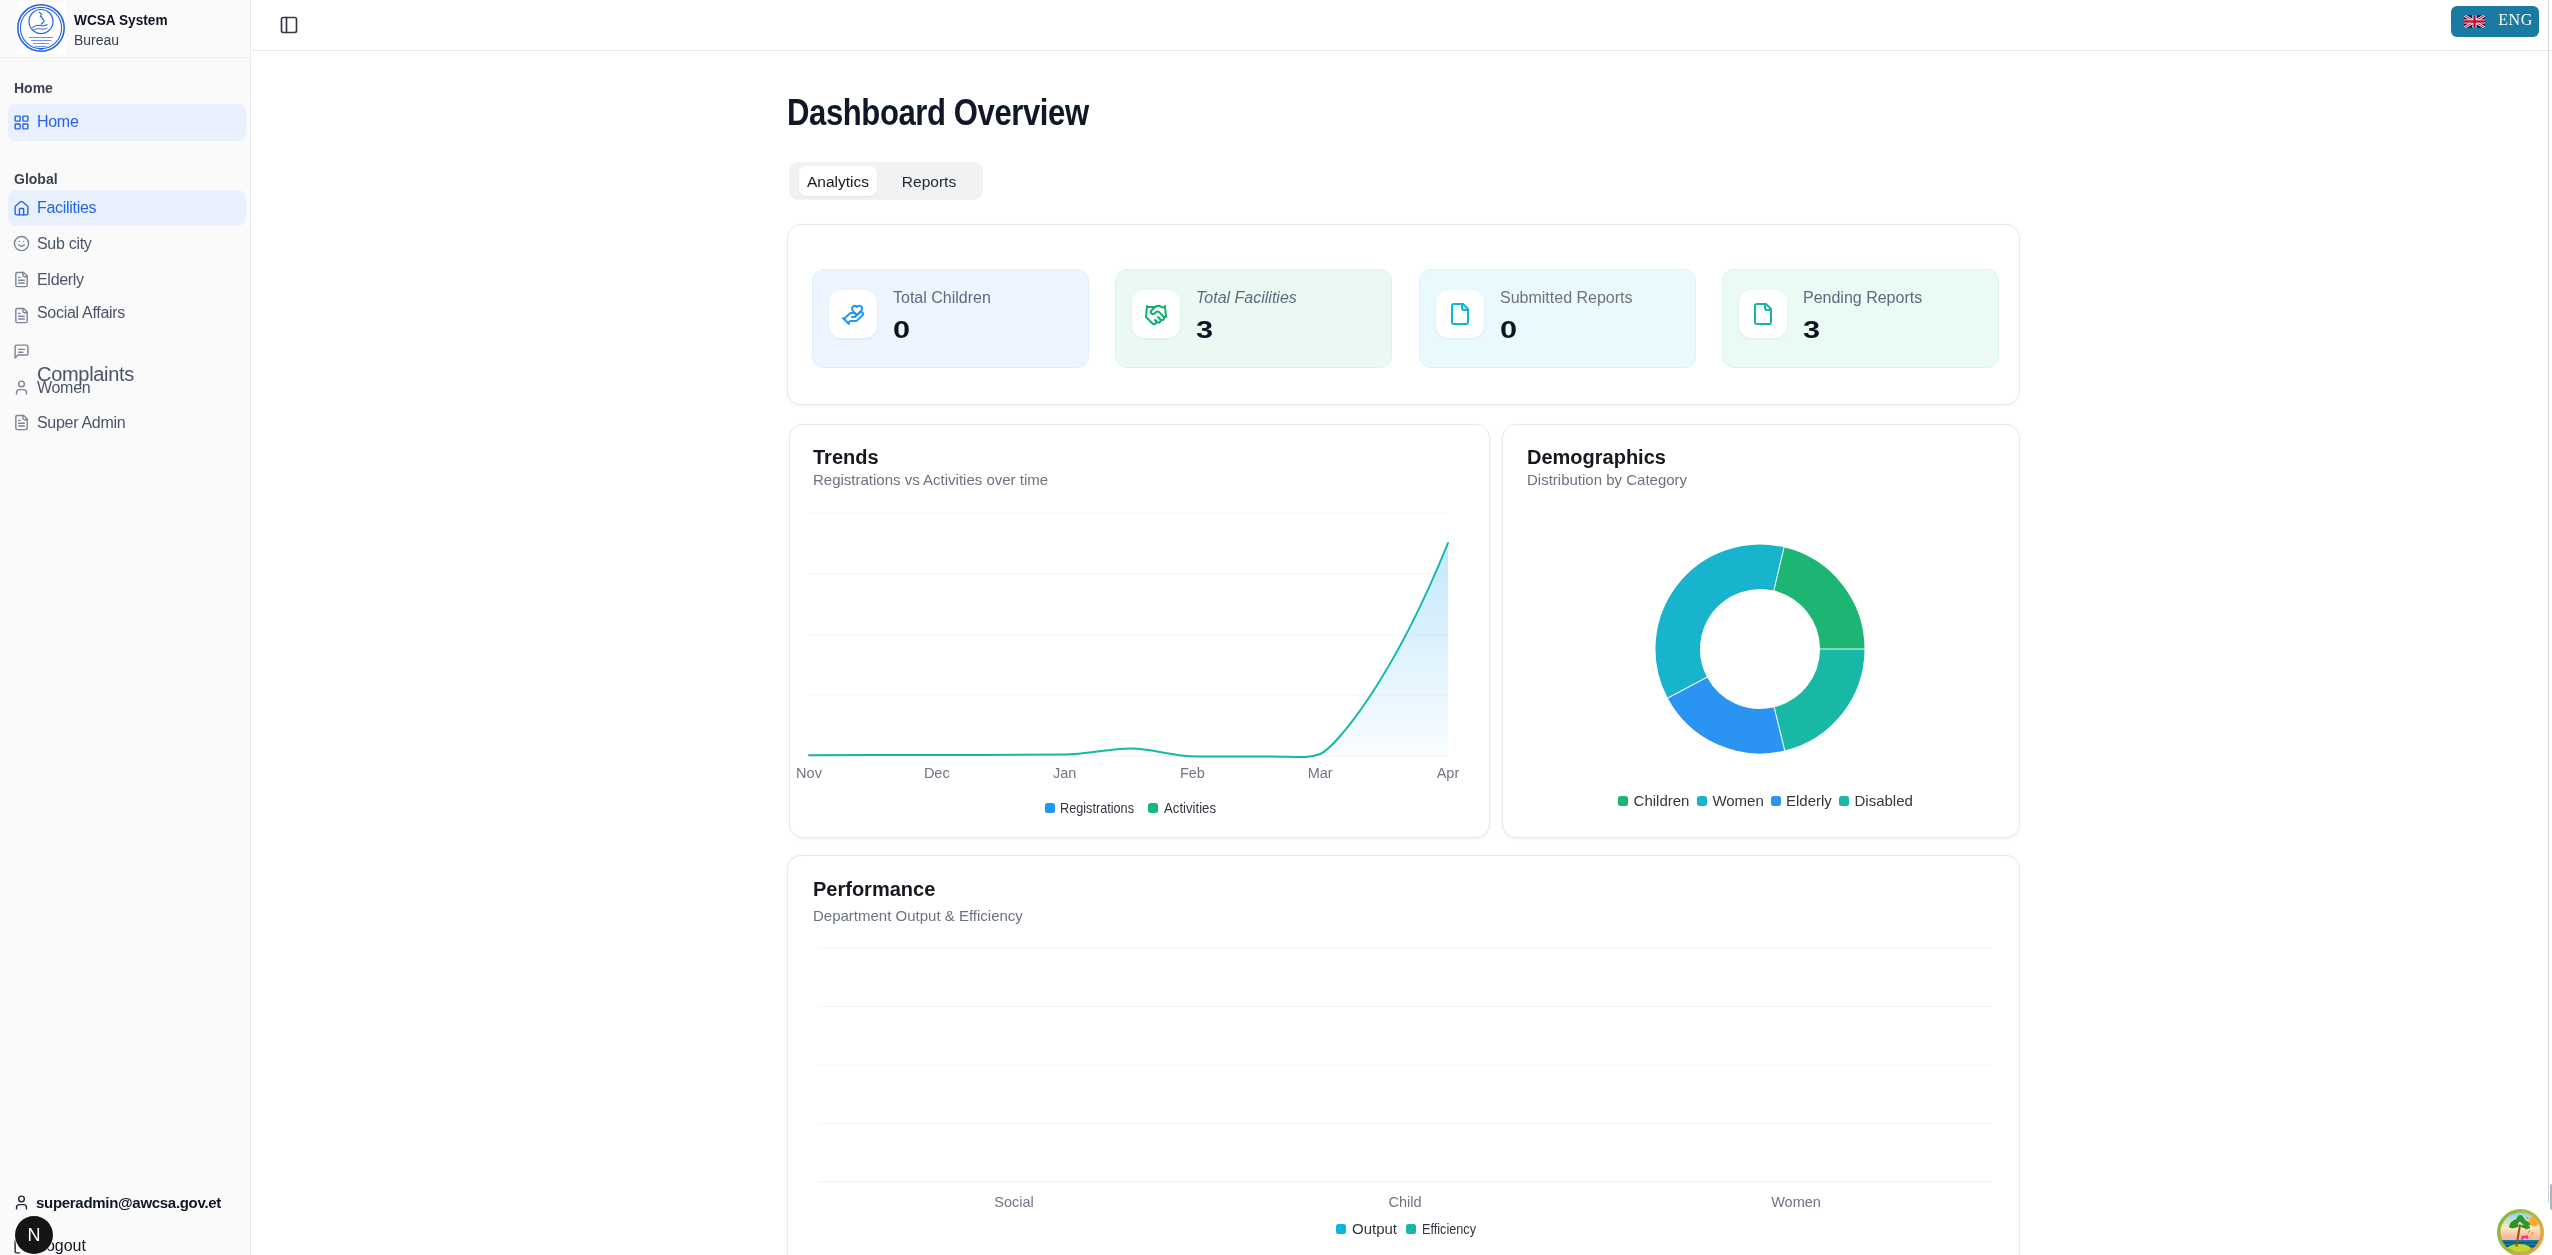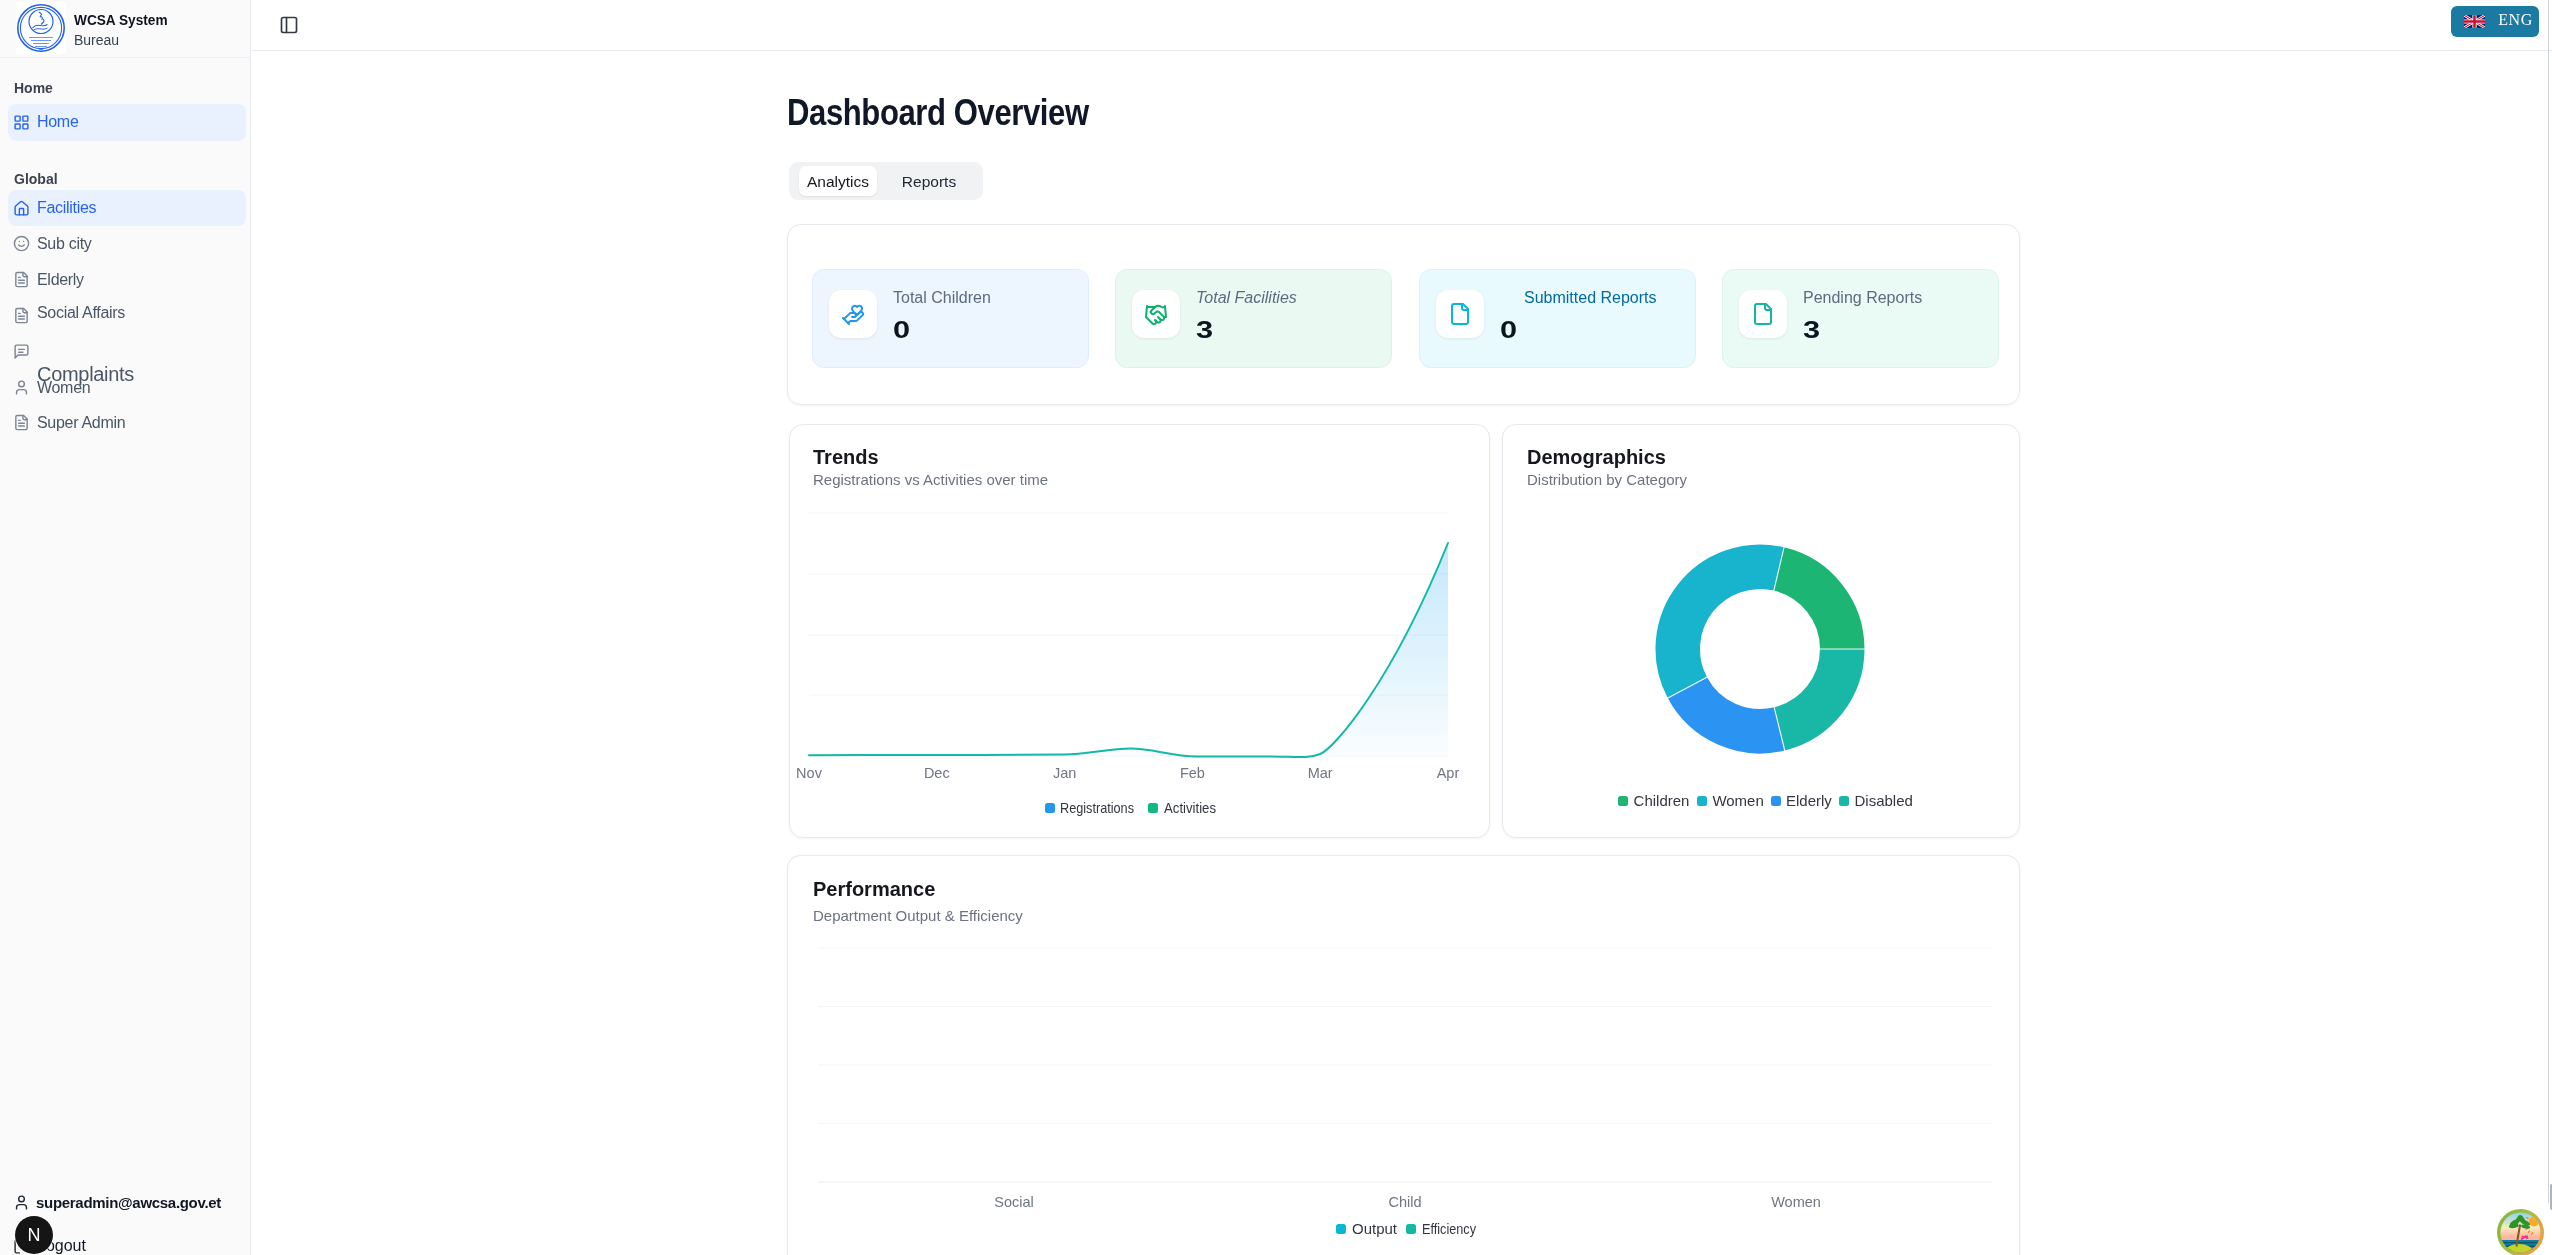--- a/index.html
+++ b/index.html
@@ -162,21 +162,21 @@
     </svg>
   <div class="abs" style="left:1196px;top:289px;font-size:16px;color:#5d6b80;font-style:italic;">Total Facilities</div>
   <div class="abs" style="left:1196px;top:316px;font-size:24px;font-weight:700;color:#0c1322;transform:scaleX(1.28);transform-origin:left top;">3</div>
 
   <div class="abs" style="left:1419px;top:269px;width:277px;height:99px;background:#e8fafd;border:1px solid #d8f3f9;border-radius:12px;"></div>
   <div class="abs" style="left:1436px;top:290px;width:48px;height:48px;background:#fff;border-radius:12px;box-shadow:0 1px 3px rgba(0,0,0,.07);"></div>
   <svg class="ic abs" style="left:1448px;top:302px;color:#08b7d9;" width="24" height="24" viewBox="0 0 24 24" fill="none" stroke="currentColor" stroke-width="2" stroke-linecap="round" stroke-linejoin="round">
       <path d="M15 2H6a2 2 0 0 0-2 2v16a2 2 0 0 0 2 2h12a2 2 0 0 0 2-2V7Z"></path>
       <path d="M14 2v4a2 2 0 0 0 2 2h4"></path>
     </svg>
-  <div class="abs" style="left:1500px;top:289px;font-size:16px;color:#0369a1;margin-left:24px;">Submitted Reports</div>
+  <div class="abs" style="left:1500px;top:289px;font-size:16px;color:#737373;">Submitted Reports</div>
   <div class="abs" style="left:1500px;top:316px;font-size:24px;font-weight:700;color:#0c1322;transform:scaleX(1.28);transform-origin:left top;">0</div>
 
   <div class="abs" style="left:1722px;top:269px;width:277px;height:99px;background:#eafaf4;border:1px solid #dbf5ec;border-radius:12px;"></div>
   <div class="abs" style="left:1739px;top:290px;width:48px;height:48px;background:#fff;border-radius:12px;box-shadow:0 1px 3px rgba(0,0,0,.07);"></div>
   <svg class="ic abs" style="left:1751px;top:302px;color:#13b5a3;" width="24" height="24" viewBox="0 0 24 24" fill="none" stroke="currentColor" stroke-width="2" stroke-linecap="round" stroke-linejoin="round">
       <path d="M15 2H6a2 2 0 0 0-2 2v16a2 2 0 0 0 2 2h12a2 2 0 0 0 2-2V7Z"></path>
       <path d="M14 2v4a2 2 0 0 0 2 2h4"></path>
     </svg>
   <div class="abs" style="left:1803px;top:289px;font-size:16px;color:#5d6b80;">Pending Reports</div>
   <div class="abs" style="left:1803px;top:316px;font-size:24px;font-weight:700;color:#0c1322;transform:scaleX(1.28);transform-origin:left top;">3</div>

